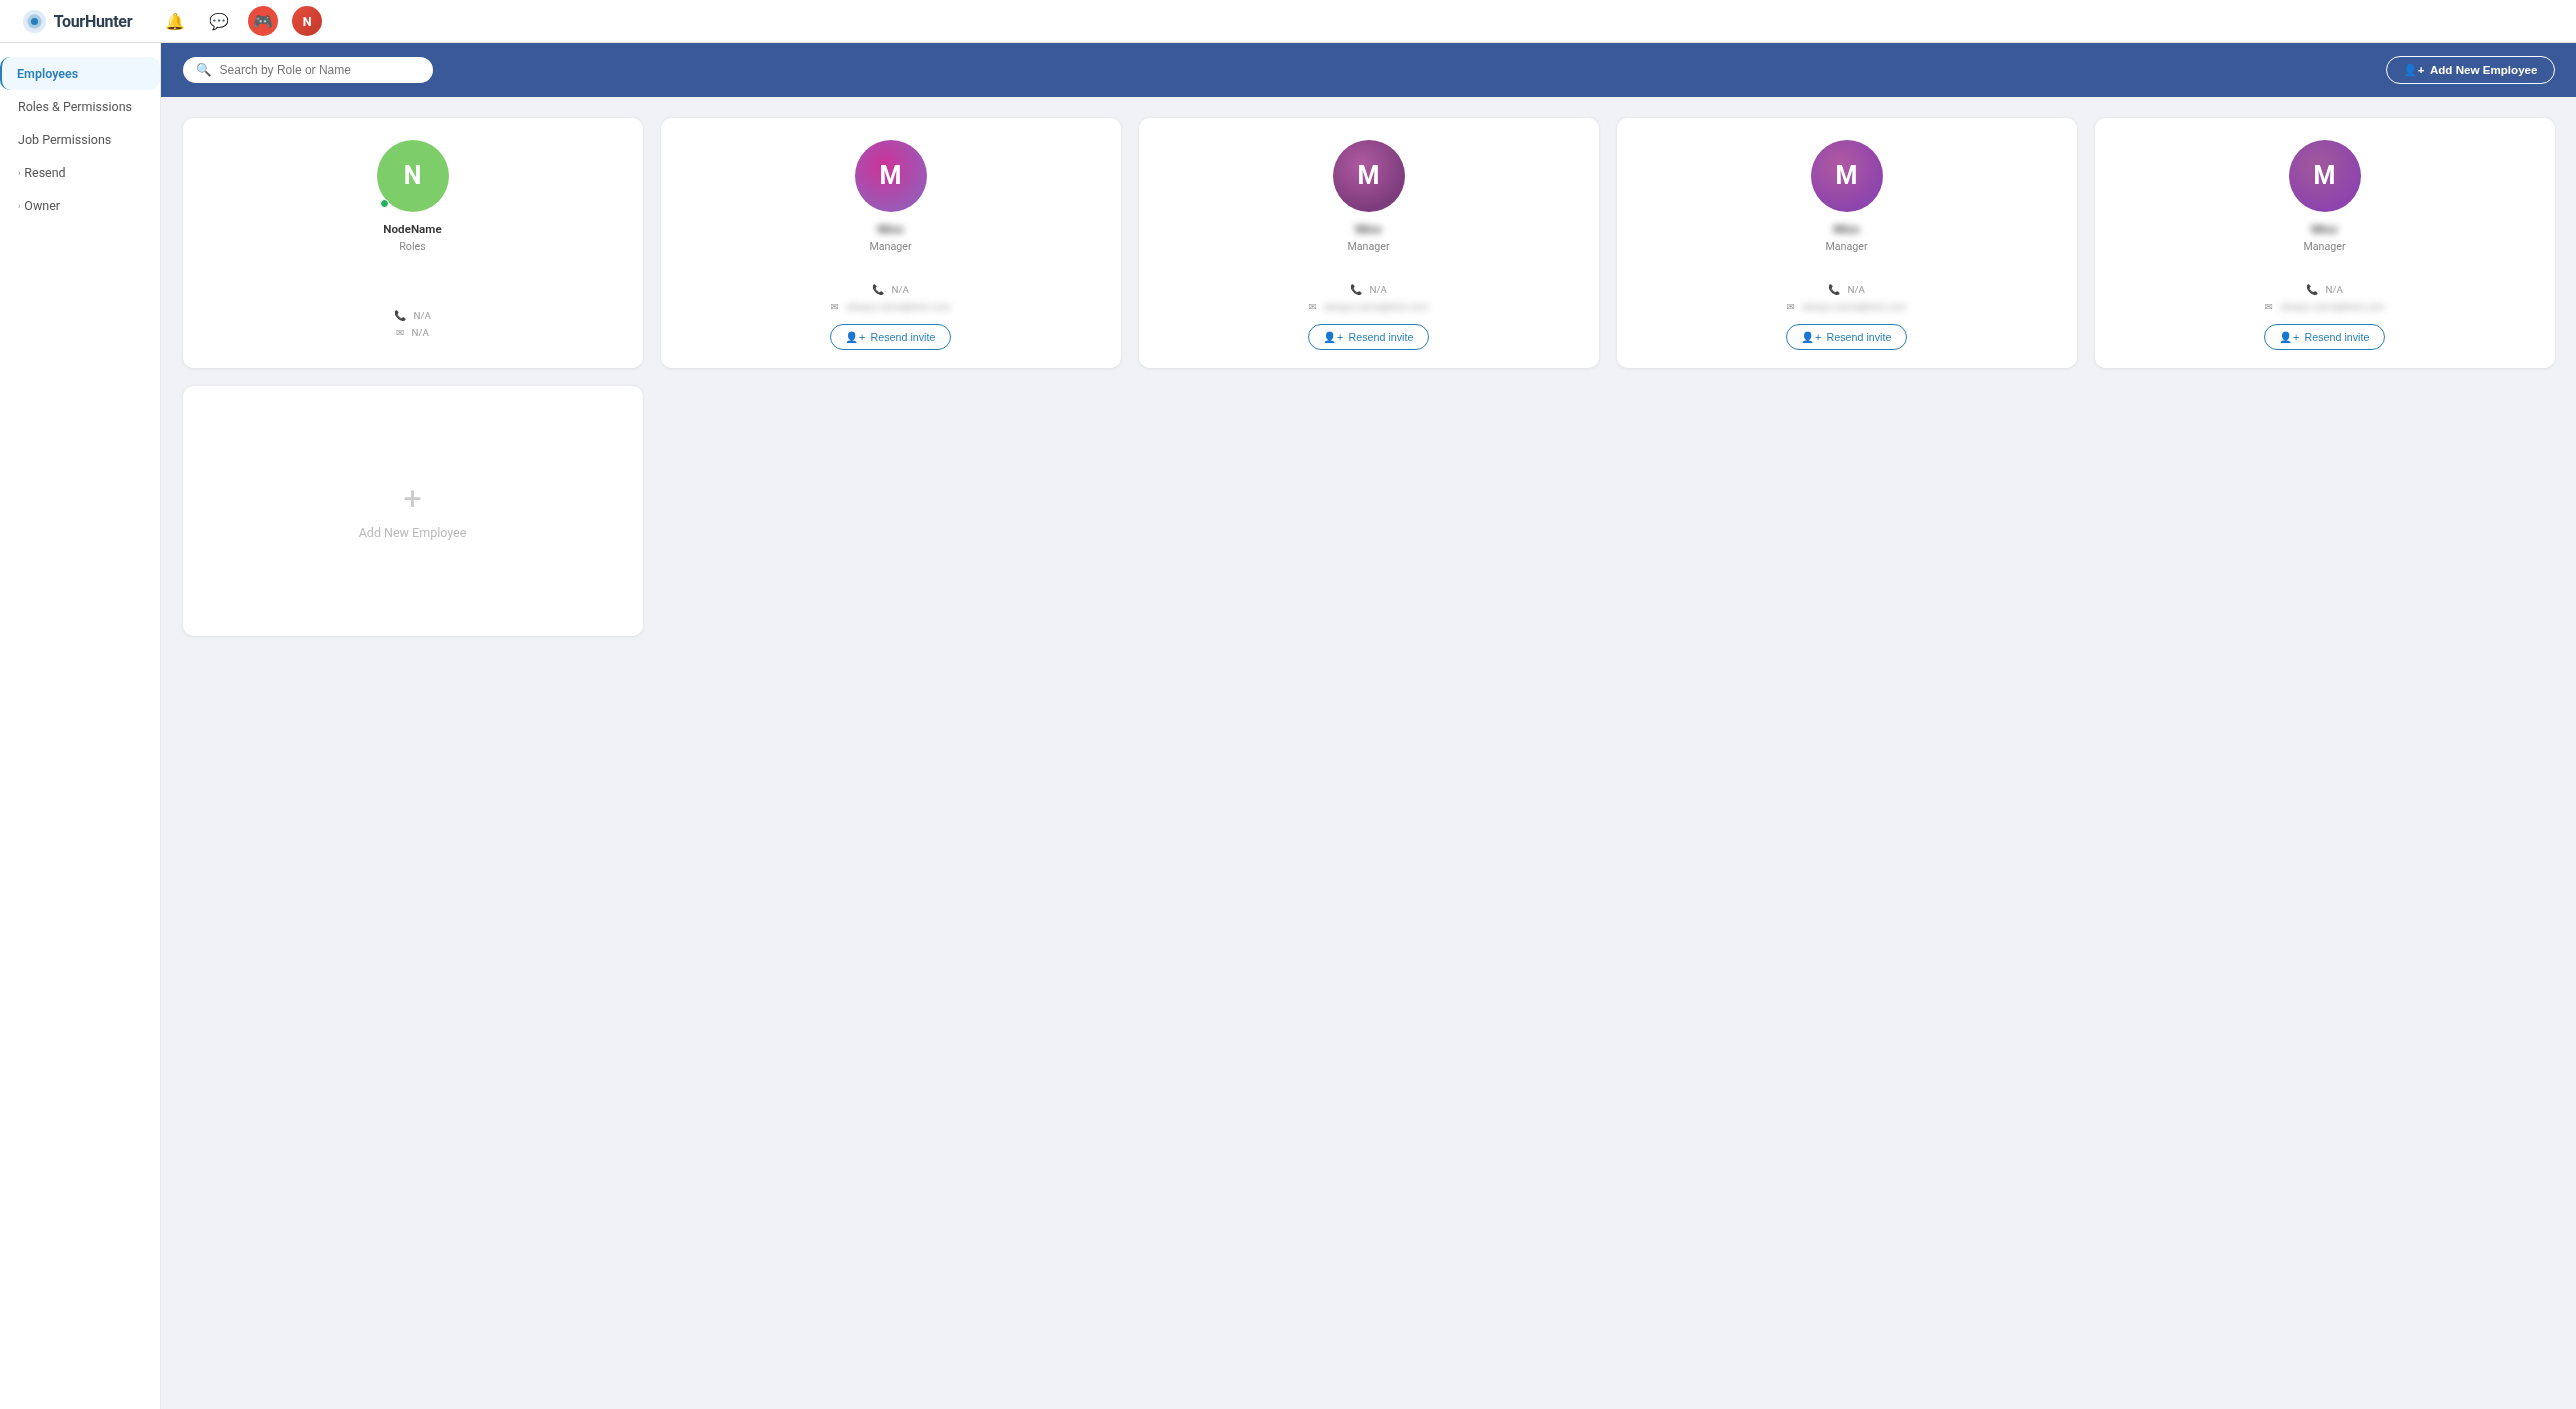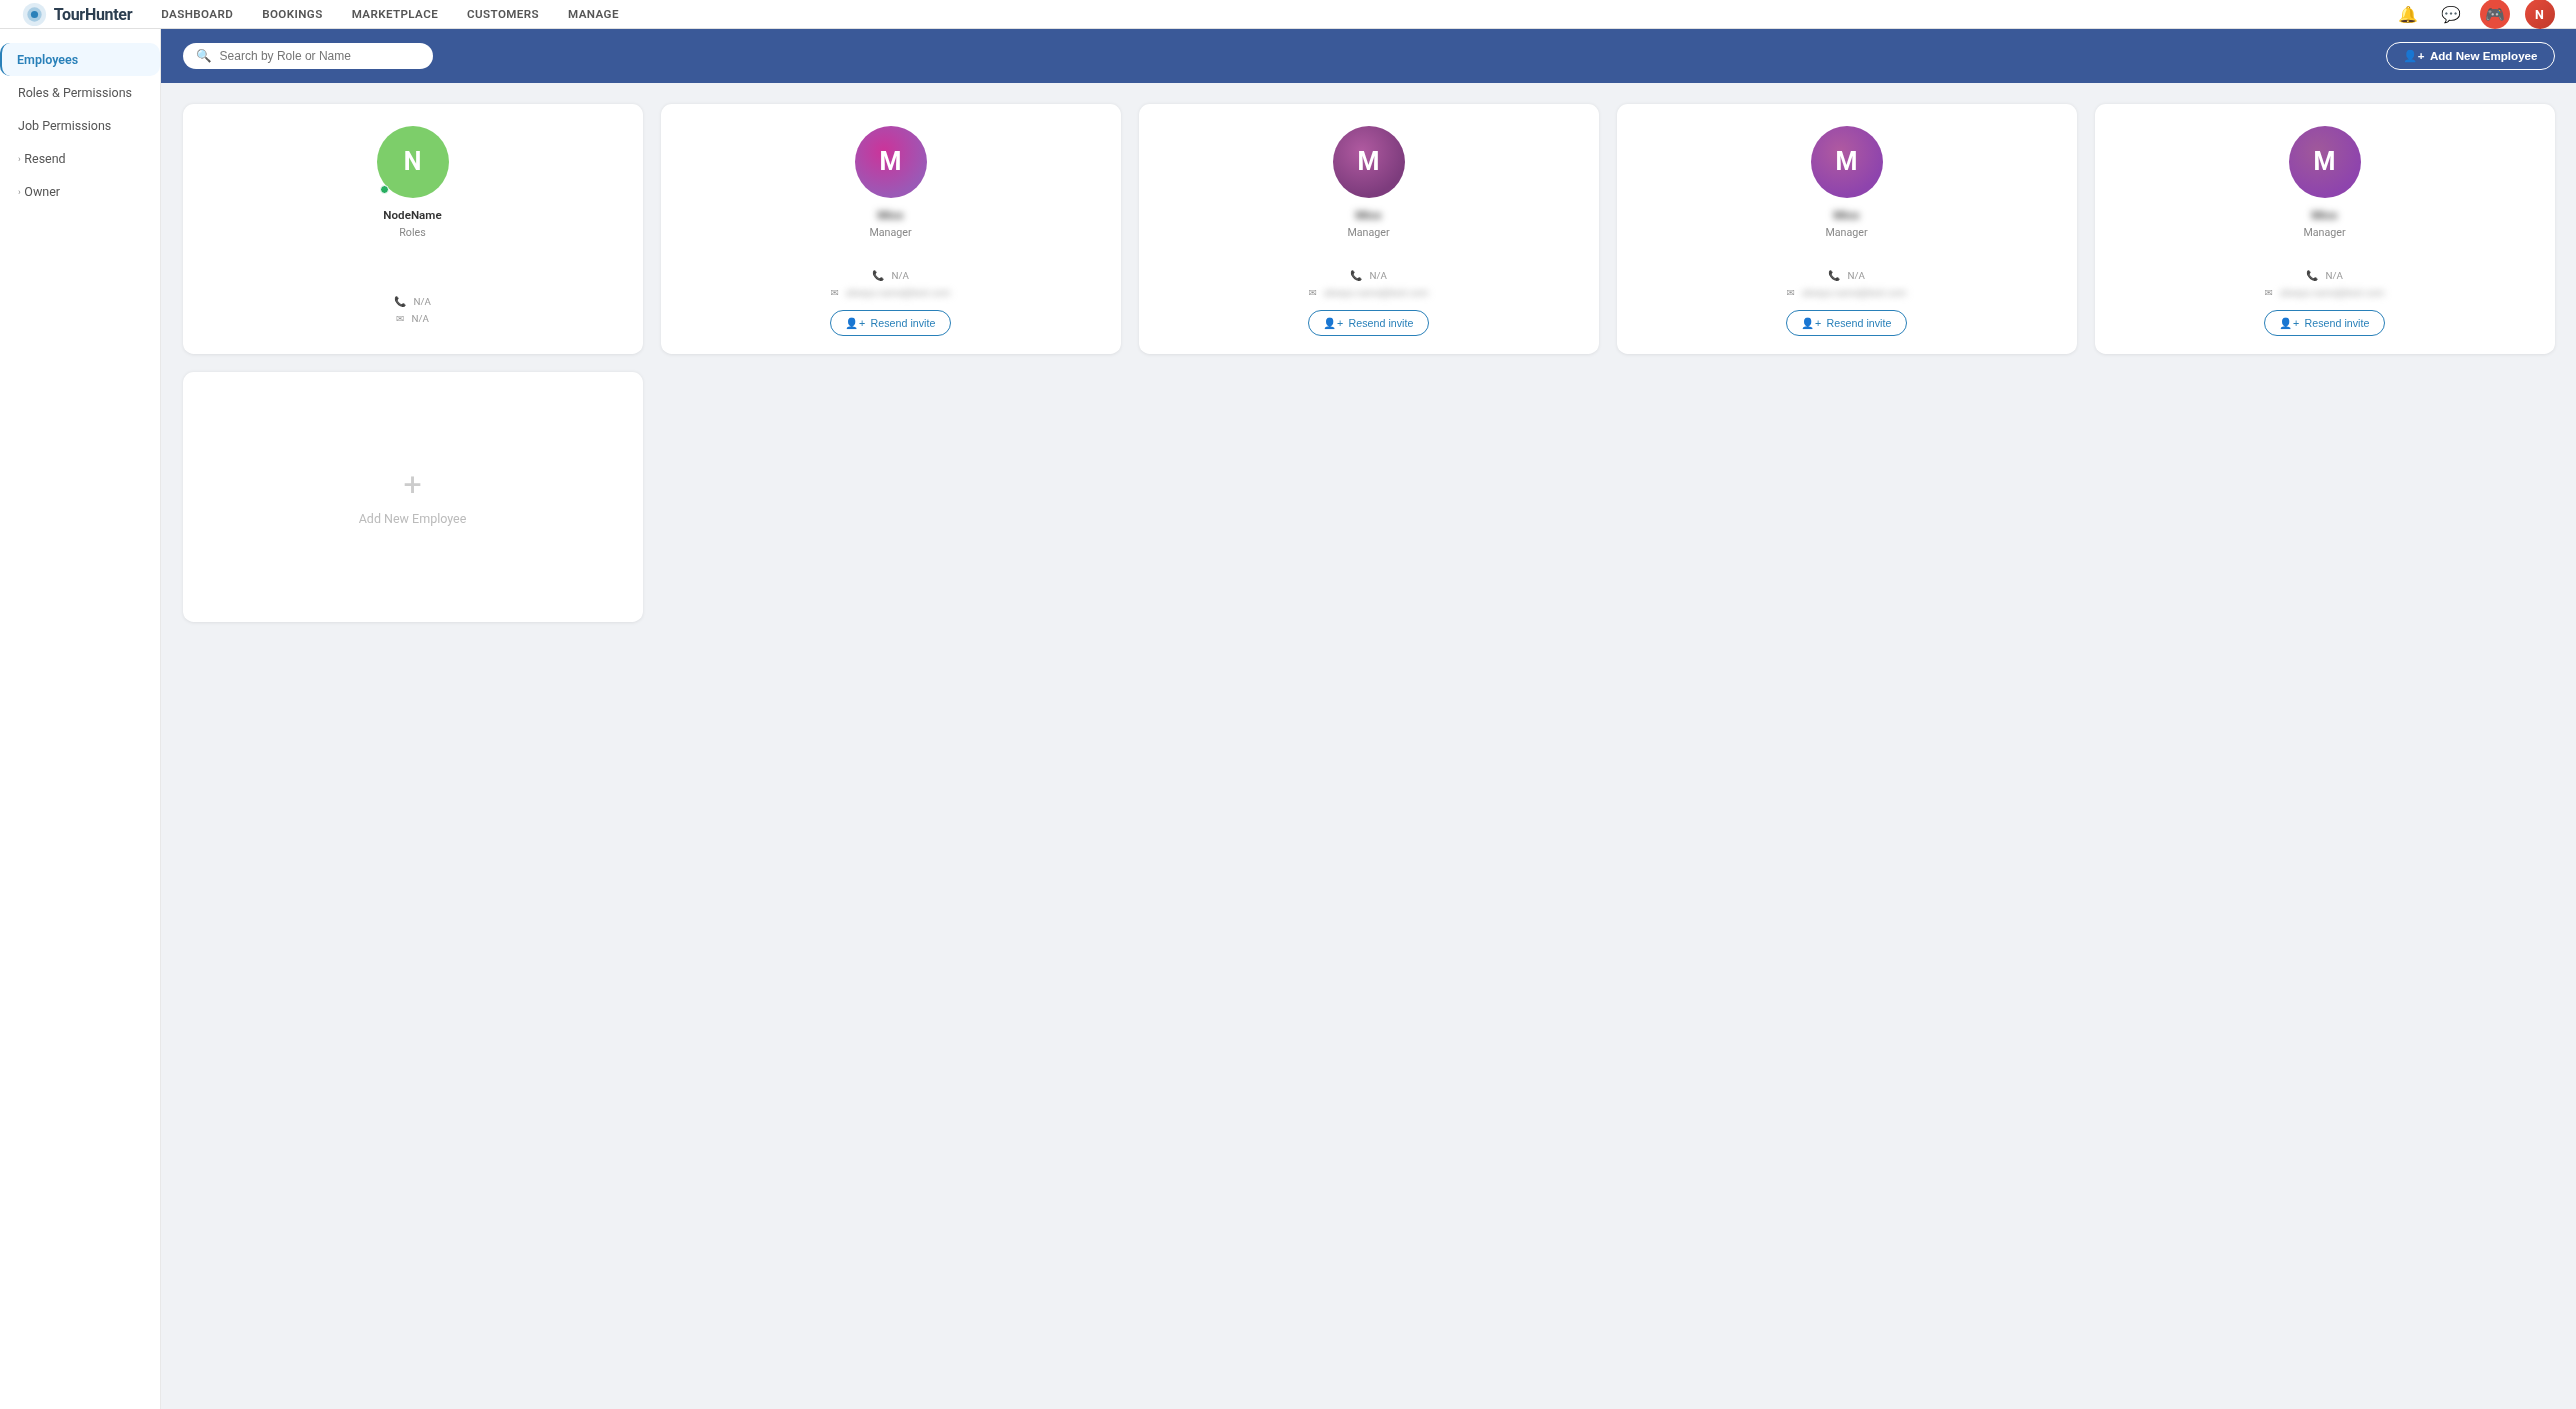--- a/index.html
+++ b/index.html
@@ -5,21 +5,21 @@
     * { box-sizing: border-box; margin: 0; padding: 0; }
     body { font-family: -apple-system, BlinkMacSystemFont, 'Segoe UI', Roboto, sans-serif; background: #f0f2f5; display: flex; flex-direction: column; height: 100vh; overflow: hidden; }
 
     
     .top-nav {
       background: #fff;
       border-bottom: 0.9px solid #e0e0e0;
       display: flex;
       align-items: center;
       padding: 0 21.5px;
-      height: 29px;
+      height: 43px;
       z-index: 10;
       flex-shrink: 0;
     }
     .logo {
       display: flex;
       align-items: center;
       gap: 7.2px;
       margin-right: 29px;
       text-decoration: none;
     }
@@ -313,27 +313,20 @@
 
 <nav class="top-nav">
   <a class="logo" href="#">
     <svg class="logo-icon" viewBox="0 0 28 28" fill="none">
       <circle cx="14" cy="14" r="13" fill="#2980b9" opacity="0.15"></circle>
       <circle cx="14" cy="14" r="8" fill="#2980b9" opacity="0.3"></circle>
       <circle cx="14" cy="14" r="4" fill="#2980b9"></circle>
     </svg>
     <span class="logo-text">TourHunter</span>
   </a>
-  <div class="nav-links">
-    <a class="nav-link">DASHBOARD</a>
-    <a class="nav-link">BOOKINGS</a>
-    <a class="nav-link">MARKETPLACE</a>
-    <a class="nav-link">CUSTOMERS</a>
-    <a class="nav-link">MANAGE</a>
-  </div>
   <div class="nav-right">
     <button class="nav-icon-btn">🔔</button>
     <button class="nav-icon-btn">💬</button>
     <div class="game-icon">🎮</div>
     <div class="avatar-icon">N</div>
   </div>
 </nav>
 
 <div class="app-body">
 

